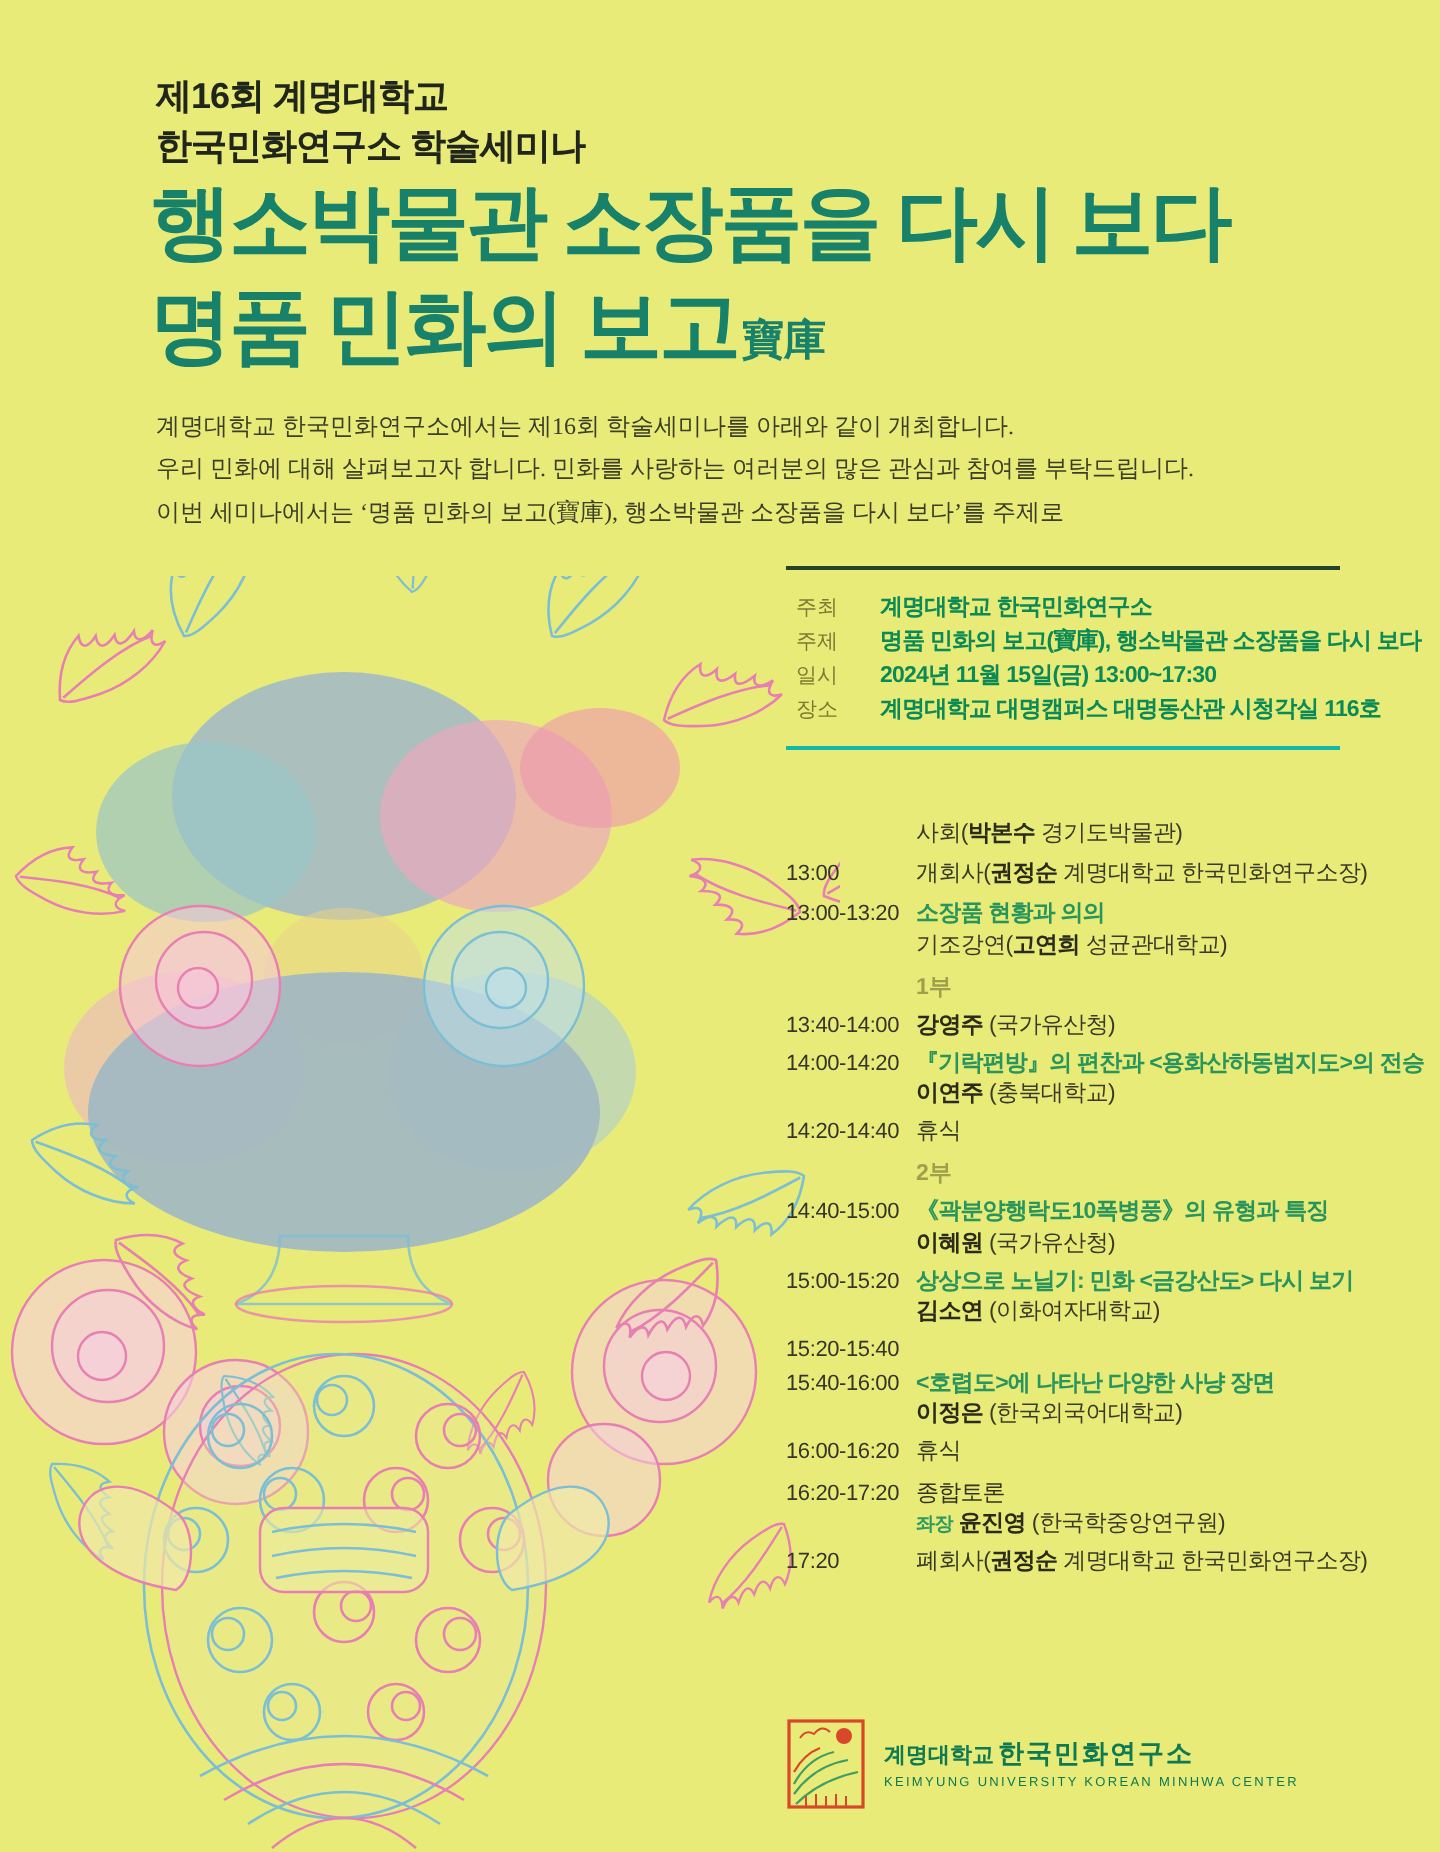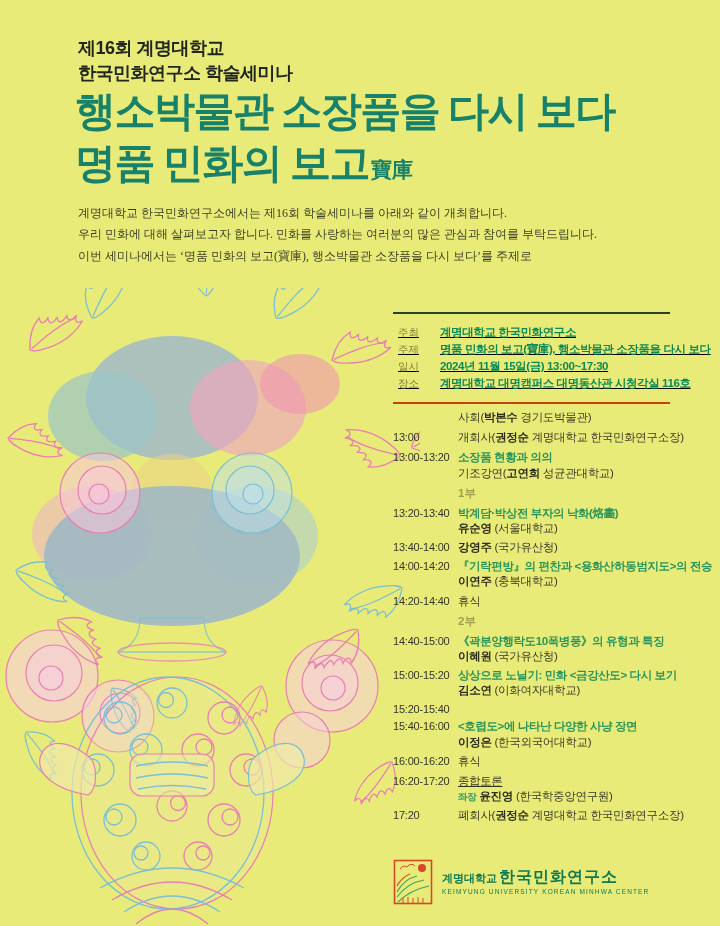--- a/index.html
+++ b/index.html
@@ -13,44 +13,44 @@
 
   
   .kicker{left:78px;top:36px;font-size:18px;font-weight:700;color:#20261b;line-height:1.38;letter-spacing:-0.5px;}
   .title{left:75px;top:86px;font-family:"Liberation Serif","DejaVu Serif",serif;color:#17816a;
          font-size:41px;font-weight:700;line-height:1.26;letter-spacing:-1.5px;white-space:nowrap;}
   .title .hanja{font-size:21px;letter-spacing:0;margin-left:2px;}
   .intro{left:78px;top:203px;font-family:"Liberation Serif","DejaVu Serif",serif;
          font-size:12px;color:#3c3f25;line-height:1.78;white-space:nowrap;}
 
   
-  .info{left:393px;top:312px;width:277px;border-top:2px solid #26422a;border-bottom:2px solid #c2410c;
-        padding:9px 0 9px 5px;box-sizing:border-box;text-decoration:underline;}
+  .info{left:393px;top:283px;width:277px;border-top:2px solid #26422a;border-bottom:2px solid #14b8a6;
+        padding:9px 0 9px 5px;box-sizing:border-box;}
   .info-row{display:flex;margin:2px 0;align-items:baseline;}
   .info-label{width:42px;flex-shrink:0;font-size:10.5px;color:#7c7b33;}
   .info-value{font-size:11.5px;font-weight:700;color:#0b8a56;white-space:nowrap;letter-spacing:-0.4px;}
 
   
   .schedule{left:393px;top:410px;width:300px;}
   .row{display:flex;margin-bottom:4px;}
   .row.single{margin-bottom:5px;}
   .row .t{width:65px;flex-shrink:0;font-size:11px;color:#35352a;letter-spacing:-0.2px;padding-top:1px;}
   .row .c{flex:1;}
   .row .ttl{font-size:11.5px;font-weight:700;color:#27955c;line-height:1.32;white-space:nowrap;letter-spacing:-0.4px;}
-  .row.discussion .ttl{color:#33331f;font-weight:400;text-decoration:underline;}
+  .row.discussion .ttl{color:#33331f;font-weight:400;}
   .row .line{font-size:11.5px;color:#3a3a26;line-height:1.32;white-space:nowrap;letter-spacing:-0.3px;}
   .row .line b{color:#2b2b19;}
   .row .chair{color:#2f9b62;font-size:9.5px;font-weight:700;margin-right:3px;}
   .sec{margin:5px 0 5px 65px;font-size:11.5px;font-weight:700;color:#9fa04b;}
 
   
   .footer{left:393px;top:859px;display:flex;align-items:center;gap:9px;}
   .logo-kr{color:#0d7a52;font-weight:700;font-family:"Liberation Serif","DejaVu Serif",serif;white-space:nowrap;line-height:1;}
   .logo-kr .small{font-size:11px;margin-right:2px;}
-  .logo-kr .big{font-size:16px;letter-spacing:1px;}
+  .logo-kr .big{font-size:13px;letter-spacing:1px;}
   .logo-en{font-size:6.5px;letter-spacing:1.15px;color:#0d7a52;margin-top:3px;white-space:nowrap;}
 
   
   .pk{stroke:#e87fb2;fill:none;stroke-width:1.3;}
   .cy{stroke:#7cbfd4;fill:none;stroke-width:1.3;}
   .pkf{stroke:#e87fb2;stroke-width:1.2;}
   .cyf{stroke:#7cbfd4;stroke-width:1.2;}
 </style>
 </head>
 <body>
@@ -224,27 +224,20 @@
     </div>
     <div class="row talk">
       <div class="t">13:00-13:20</div>
       <div class="c">
         <div class="ttl">소장품 현황과 의의</div>
         <div class="line">기조강연(<b>고연희</b> 성균관대학교)</div>
       </div>
     </div>
     <div class="sec">1부</div>
     <div class="row talk">
-      <div class="t">13:20-13:40</div>
-      <div class="c">
-        <div class="ttl">박계담·박상전 부자의 낙화(烙畵)</div>
-        <div class="line"><b>유순영</b> (서울대학교)</div>
-      </div>
-    </div>
-    <div class="row talk">
       <div class="t">13:40-14:00</div>
       <div class="c">
         <div class="line"><b>강영주</b> (국가유산청)</div>
       </div>
     </div>
     <div class="row talk">
       <div class="t">14:00-14:20</div>
       <div class="c">
         <div class="ttl">『기락편방』의 편찬과 &lt;용화산하동범지도&gt;의 전승</div>
         <div class="line"><b>이연주</b> (충북대학교)</div>

